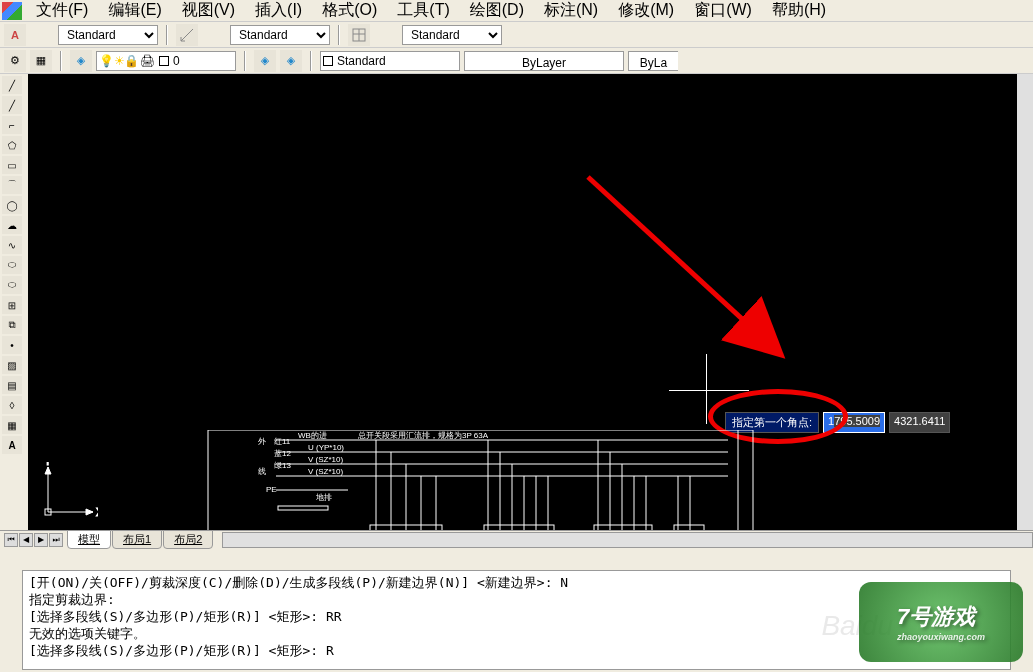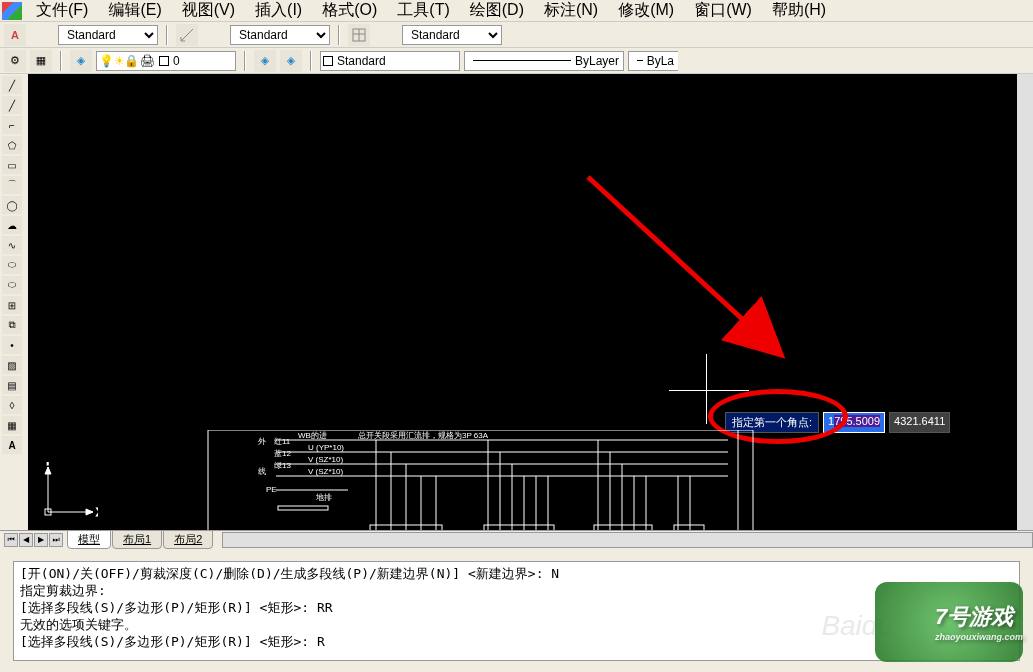--- a/index.html
+++ b/index.html
@@ -193,21 +193,21 @@
     }
     .tab.active { background: #fff; }
     .tabs-scroll-area {
       flex: 1;
       height: 16px;
       background: #e0e0e0;
       margin-left: 8px;
       border: 1px solid #999;
     }
     .command-panel {
-      margin: 13px;
+      margin: 22px;
       height: 100px;
       background: #fff;
       border: 1px solid #999;
       padding: 4px 6px;
       font-family: SimSun, monospace;
       font-size: 13px;
       line-height: 1.3;
       overflow: hidden;
       white-space: pre;
     }
@@ -217,27 +217,27 @@
       background: #fff;
       border: 1px solid #999;
       padding: 2px 6px;
       font-family: SimSun, monospace;
       font-size: 13px;
     }
     .watermark-logo {
       position: absolute;
       bottom: 10px;
       right: 10px;
-      width: 148px;
+      width: 164px;
       height: 80px;
       background: radial-gradient(circle, rgba(74,180,74,0.8), rgba(40,120,40,0.9));
       border-radius: 12px;
       display: flex;
       align-items: center;
-      justify-content: flex-end;
+      justify-content: center;
       color: #fff;
       font-size: 20px;
       font-weight: bold;
       font-style: italic;
       text-shadow: 2px 2px 4px rgba(0,0,0,0.5);
     }
     .watermark-text {
       position: absolute;
       bottom: 30px;
       right: 140px;
@@ -256,20 +256,21 @@
     }
     .sq { width: 10px; height: 10px; border: 1px solid #000; display: inline-block; margin-right: 4px; }
     .line-style {
       display: flex;
       align-items: center;
       background: #fff;
       border: 1px solid #999;
       height: 20px;
       width: 160px;
       padding: 0 4px;
+      flex-direction: column;
     }
     .line-sample {
       flex: 1;
       height: 1px;
       background: #000;
       margin: 0 4px;
     }
   </style>
 </head>
 <body>
@@ -366,21 +367,21 @@
     <div class="tb-icon" style="font-weight:bold">A</div>
   </div>
 
   <div class="drawing-area">
 
     <div class="crosshair-h"></div>
     <div class="crosshair-v"></div>
 
     <div class="dyn-input-group">
       <div class="dyn-label">指定第一个角点:</div>
-      <div class="dyn-val active"><span>1</span><span style="background:#4c1d95">795.5009</span></div>
+      <div class="dyn-val active"><span>1</span><span style="background:#404040">795.5009</span></div>
       <div class="dyn-val">4321.6411</div>
     </div>
 
     <svg class="red-arrow">
       <defs>
           <marker id="ah" markerWidth="12" markerHeight="12" refX="10" refY="6" orient="auto">
             <path d="M0,0 L12,6 L0,12 Z" fill="#e00"></path>
           </marker>
         </defs>
       <line x1="5" y1="5" x2="195" y2="180" stroke="#e00" stroke-width="5" marker-end="url(#ah)"></line>

